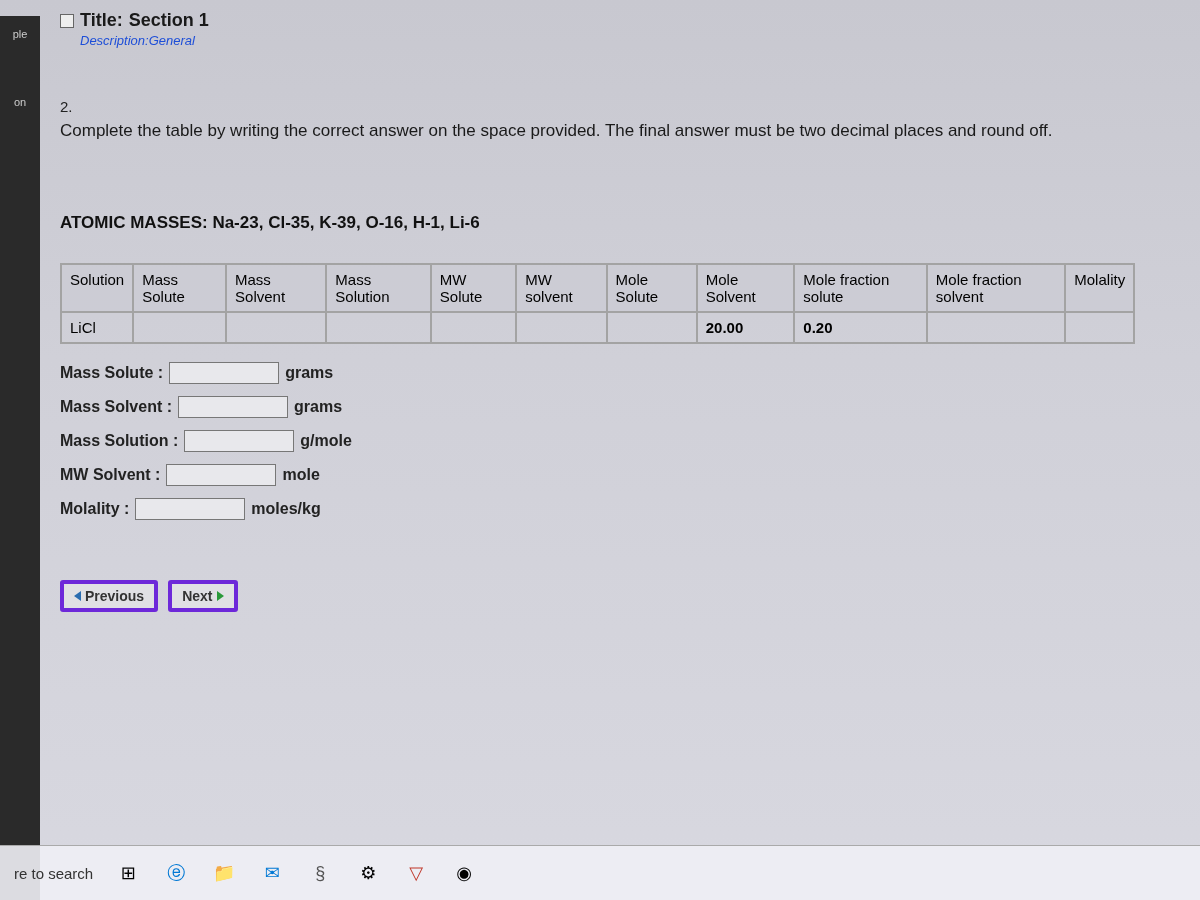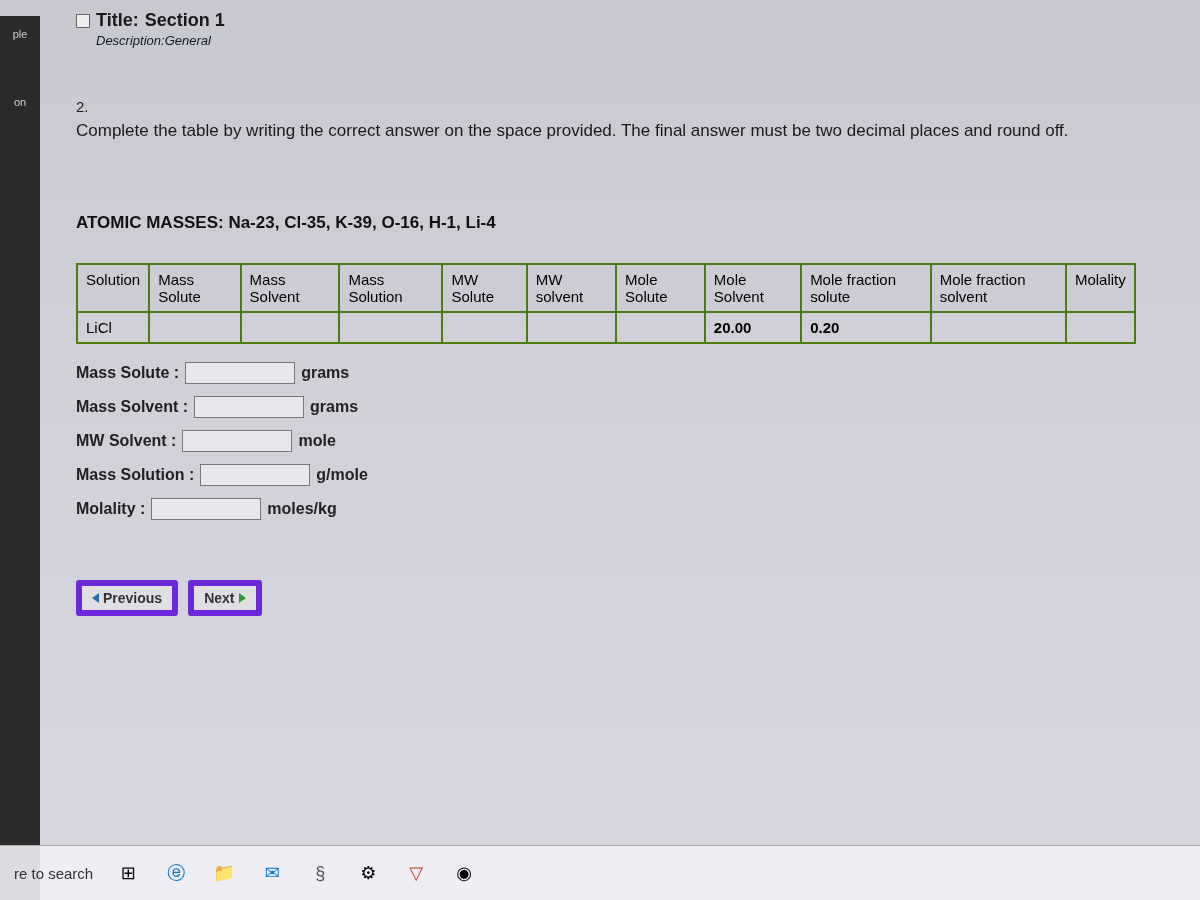--- a/index.html
+++ b/index.html
@@ -23,49 +23,49 @@
     }
     .sidebar-tab {
       writing-mode: horizontal-tb;
       padding: 8px 4px;
       font-size: 11px;
       text-align: center;
     }
     .sidebar-tab.top { margin-top: 4px; }
     .sidebar-tab.mid { margin-top: 40px; }
     .content {
-      margin-left: 56px;
+      margin-left: 40px;
       padding: 10px 20px 0 20px;
     }
     .header-row {
       display: flex;
       align-items: center;
       gap: 6px;
       margin-bottom: 2px;
     }
     .doc-icon {
       width: 14px;
       height: 14px;
       border: 1px solid #666;
       background: #eee;
       display: inline-block;
     }
     .title-label { font-weight: bold; color: #1a1a1a; font-size: 18px; }
-    .description { font-size: 13px; color: #0f172a; font-style: italic; margin-left: 20px; }
+    .description { font-size: 13px; color: #1d4ed8; font-style: italic; margin-left: 20px; }
     .question-block { margin-top: 50px; }
     .q-number { color: #222; font-size: 15px; margin-bottom: 4px; }
     .q-text { color: #1a1a1a; font-size: 17px; line-height: 1.4; }
     .atomic { margin-top: 70px; font-weight: bold; color: #111; font-size: 17px; }
     .data-table {
       margin-top: 30px;
       border-collapse: collapse;
       width: 96%;
     }
     .data-table th, .data-table td {
-      border: 2px solid #4d7c0f;
+      border: 2px solid #a3a3a3;
       padding: 6px 8px;
       font-size: 15px;
       text-align: left;
       vertical-align: top;
     }
     .data-table th { font-weight: normal; background: rgba(200,200,210,0.3); }
     .data-table .bold-cell { font-weight: bold; }
     .input-rows { margin-top: 18px; }
     .input-row {
       display: flex;
@@ -84,21 +84,21 @@
       font-weight: normal;
     }
     .unit { font-weight: bold; }
     .nav-buttons {
       margin-top: 60px;
       display: flex;
       gap: 10px;
     }
     .nav-btn {
       background: #e0e0e4;
-      border: 6px solid #6d28d9;
+      border: 4px solid #6d28d9;
       padding: 4px 10px;
       font-size: 14px;
       font-weight: bold;
       color: #333;
       cursor: pointer;
       border-radius: 3px;
       display: flex;
       align-items: center;
       gap: 4px;
     }
@@ -155,21 +155,21 @@
   </div>
   <div class="description">
     <span>Description:</span><span>General</span>
   </div>
 
   <div class="question-block">
     <div class="q-number">2.</div>
     <div class="q-text">Complete the table by writing the correct answer on the space provided. The final answer must be two decimal places and round off.</div>
   </div>
 
-  <div class="atomic">ATOMIC MASSES: Na-23, Cl-35, K-39, O-16, H-1, Li-4</div>
+  <div class="atomic">ATOMIC MASSES: Na-23, Cl-35, K-39, O-16, H-1, Li-6</div>
 
   <table class="data-table">
     <thead>
       <tr>
         <th>Solution</th>
         <th>Mass Solute</th>
         <th>Mass Solvent</th>
         <th>Mass Solution</th>
         <th>MW Solute</th>
         <th>MW solvent</th>
@@ -202,28 +202,28 @@
       <span>Mass Solute :</span>
       <input class="input-box" style="">
       <span class="unit">grams</span>
     </div>
     <div class="input-row">
       <span>Mass Solvent :</span>
       <input class="input-box" style="">
       <span class="unit">grams</span>
     </div>
     <div class="input-row">
+      <span>Mass Solution :</span>
+      <input class="input-box" style="">
+      <span class="unit">g/mole</span>
+    </div>
+    <div class="input-row">
       <span>MW Solvent :</span>
       <input class="input-box" style="">
       <span class="unit">mole</span>
-    </div>
-    <div class="input-row">
-      <span>Mass Solution :</span>
-      <input class="input-box" style="">
-      <span class="unit">g/mole</span>
     </div>
     <div class="input-row">
       <span>Molality :</span>
       <input class="input-box" style="">
       <span class="unit">moles/kg</span>
     </div>
   </div>
 
   <div class="nav-buttons">
     <button class="nav-btn">

